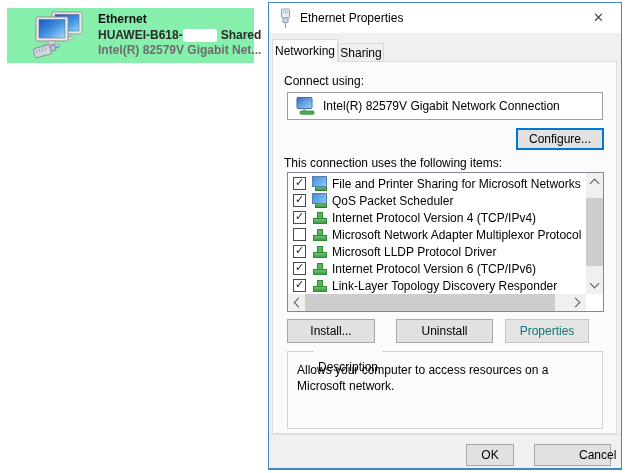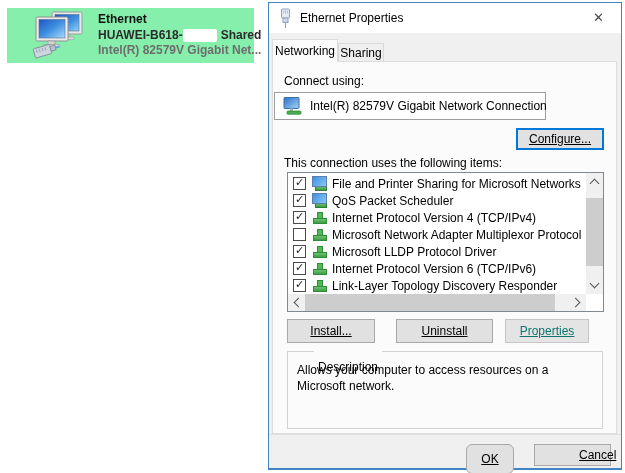--- a/index.html
+++ b/index.html
@@ -33,25 +33,25 @@
   .close-btn { right:0; top:0; width:45px; height:29px; display:flex; align-items:center; justify-content:center; font-size:13px; color:#4a4a4a; cursor:default; }
 
   
   .tab { box-sizing:border-box; text-align:center; }
   .tab-networking { left:3px; top:36px; width:66px; height:23px; background:#fbfbfb; border:1px solid #dcdcdc; border-bottom:none; line-height:22px; z-index:3; }
   .tab-sharing { left:69px; top:40px; width:46px; height:19px; background:#efefef; border:1px solid #d9d9d9; border-bottom:none; line-height:18px; z-index:1; }
 
   .page { left:3px; top:58px; width:345px; height:373px; box-sizing:border-box; background:#fbfbfb; border:1px solid #dcdcdc; z-index:2; }
 
   .connect-label { left:11px; top:12px; }
-  .adapter-box { left:1px; top:30px; width:272px; height:28px; box-sizing:border-box; background:#fff; border:1px solid #9e9e9e; }
+  .adapter-box { left:14px; top:30px; width:316px; height:28px; box-sizing:border-box; background:#fff; border:1px solid #9e9e9e; }
   .adapter-icon { left:8px; top:4px; width:20px; height:18px; }
   .adapter-name { left:35px; top:0; height:26px; line-height:26px; white-space:nowrap; }
 
-  .btn { box-sizing:border-box; background:#e1e1e1; border:1px solid #a8a8a8; text-align:center; font-family:inherit; font-size:12px; color:#000; padding:0; cursor:default;text-decoration:underline; }
+  .btn { box-sizing:border-box; background:#e1e1e1; border:1px solid #a8a8a8; text-align:center; font-family:inherit; font-size:12px; color:#000; padding:0; cursor:default; }
   .btn-configure { left:243px; top:66px; width:88px; height:22px; border:2px solid #0078d7; line-height:18px; }
   .items-label { left:11px; top:94px; }
 
   
   .listbox { left:14px; top:110px; width:317px; height:140px; box-sizing:border-box; background:#fff; border:1px solid #82888f; }
   .rows { left:1px; top:2px; width:296px; }
   .lrow { display:flex; align-items:center; height:17px; padding-left:4px; white-space:nowrap; }
   .cb { flex:none; width:13px; height:13px; box-sizing:border-box; background:#fff; border:1px solid #4a4a4a; margin-right:5px; font-size:11px; line-height:10px; text-align:center; color:#1b1b1b; font-family:"DejaVu Sans",sans-serif; overflow:hidden; }
   .licon { flex:none; width:17px; height:15px; position:relative; margin-right:4px; }
   .svc-mon { position:absolute; left:1px; top:0; width:13px; height:9px; background:linear-gradient(135deg,#3f8fe0,#8cc8f4); border:1px solid #5a7fae; }
@@ -78,21 +78,21 @@
   .btn-uninstall { left:123px; top:257px; width:97px; height:24px; }
   .btn-properties { left:232px; top:257px; width:84px; height:24px; border-color:#c6c6c6; color:#0f766e; background:#e4e4e4; }
 
   
   .descbox { left:14px; top:289px; width:316px; height:78px; box-sizing:border-box; border:1px solid #d2d2d2; }
   .desc-label { position:absolute; left:26px; top:-8px; background:#fbfbfb; padding:16px 4px; }
   .desc-text { position:absolute; left:9px; top:10px; width:302px; line-height:16px; }
 
   
   .footer { left:0; top:431px; width:352px; height:33px; background:#f0f0f0; border-top:1px solid #dfdfdf; box-sizing:content-box; }
-  .btn-ok { left:197px; top:9px; width:48px; height:30px;border-radius:6px; }
+  .btn-ok { left:197px; top:9px; width:48px; height:22px; }
   .btn-cancel { left:265px; top:9px; width:77px; height:22px;padding-left:44px; }
 </style>
 </head>
 <body>
 
 <div class="abs conn-item">
   <div class="abs conn-icon">
     <svg width="54" height="50" viewBox="0 0 54 50">
       <defs>
         <linearGradient id="scr1" x1="0" y1="0" x2="1" y2="1">

